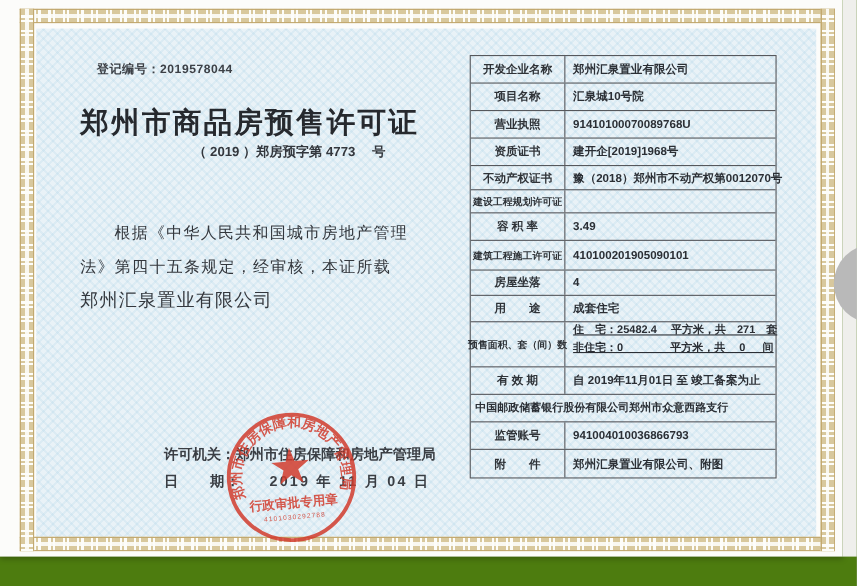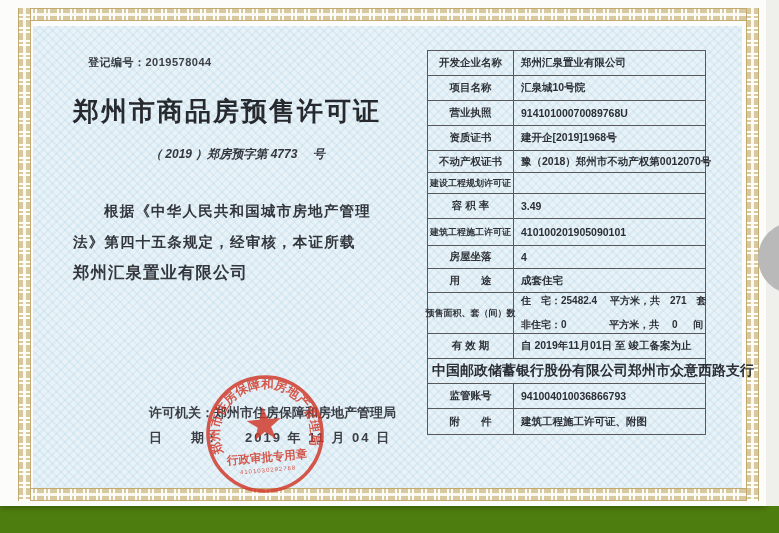--- a/index.html
+++ b/index.html
@@ -30,23 +30,23 @@
     background-color:#e9f2f7;
     background-image:
       repeating-linear-gradient(45deg, rgba(150,200,225,.16) 0 2px, transparent 2px 6px),
       repeating-linear-gradient(-45deg, rgba(150,200,225,.16) 0 2px, transparent 2px 6px); }
 
   
   .reg{ position:absolute; left:88px; top:55px; font-size:11px; font-weight:bold;
         color:#3c4046; letter-spacing:.5px; white-space:nowrap; }
   .title{ position:absolute; left:66px; top:94px; width:322px; text-align:center;
           font-size:26px; font-weight:bold; color:#26292e; letter-spacing:2px; white-space:nowrap; }
-  .permitno{ position:absolute; left:150px; top:146px; width:226px; 
-             font-size:12px; font-weight:bold; color:#33373d; white-space:nowrap;font-style:italic; }
-  .bodyline{ position:absolute; left:73px; font-size:14.5px; font-weight:bold;
+  .permitno{ position:absolute; left:150px; top:130px; width:226px; text-align:center;
+             font-size:12px; font-weight:bold; color:#33373d; white-space:nowrap; }
+  .bodyline{ position:absolute; left:73px; font-size:14.5px; font-weight:normal;
              color:#33373d; letter-spacing:1.2px; white-space:nowrap; }
   .bl1{ top:202px; padding-left:31px; }
   .bl2{ top:233px; }
   .company{ top:262px; font-size:16.5px; letter-spacing:1px; }
   .bl3{ top:297px; }
   .issuer{ position:absolute; left:149px; top:404px; font-size:13px; font-weight:bold;
            color:#3a3e44; white-space:nowrap; }
   .dateline{ position:absolute; left:149px; top:429px; font-size:13px; font-weight:bold;
              color:#3a3e44; letter-spacing:1px; white-space:nowrap; }
   .dateline .dval{ margin-left:26px; letter-spacing:2px; }
@@ -55,23 +55,23 @@
   .infotable{ position:absolute; left:427px; top:50px; width:279px;
               border:1px solid #56585c; display:flex; flex-direction:column; }
   .trow{ display:flex; border-bottom:1px solid #56585c; }
   .trow:last-child{ border-bottom:none; }
   .tlabel{ width:86px; flex:0 0 86px; border-right:1px solid #56585c;
            display:flex; align-items:center; justify-content:center; text-align:center;
            font-size:10.5px; font-weight:bold; color:#2f3338; white-space:nowrap; }
   .tlabel.sm{ font-size:9px; }
   .tval{ flex:1; display:flex; align-items:center; padding-left:7px;
          font-size:10.5px; font-weight:bold; color:#2b2f35; white-space:nowrap; }
-  .tval.sm{ font-size:14px; padding-left:4px;font-family:Liberation Serif, serif; }
-  .tval.two{ flex-direction:column; align-items:flex-start; justify-content:space-between;
-             font-size:10px; line-height:1.6; }
+  .tval.sm{ font-size:10px; padding-left:4px;font-family:Liberation Serif, serif; }
+  .tval.two{ flex-direction:column; align-items:flex-start; justify-content:flex-start;
+             font-size:10px; line-height:1.6;text-decoration:underline; }
 
   
   .seal{ position:absolute; left:203px; top:372px; opacity:.84; transform:rotate(-5deg); }
 
   
   .graycircle{ position:absolute; left:758px; top:222px; width:72px; height:72px;
                border-radius:50%; background:#b9b9b9; border:none; }
 </style>
 </head>
 <body>
@@ -165,21 +165,21 @@
       </div>
       <div class="trow" style="height:25px">
         <div class="tval sm">中国邮政储蓄银行股份有限公司郑州市众意西路支行</div>
       </div>
       <div class="trow" style="height:25px">
         <div class="tlabel">监管账号</div>
         <div class="tval">941004010036866793</div>
       </div>
       <div class="trow" style="height:25px">
         <div class="tlabel">附　　件</div>
-        <div class="tval">建筑工程施工许可证、附图</div>
+        <div class="tval">郑州汇泉置业有限公司、附图</div>
       </div>
     </div>
 
   </div>
 
   <div class="right-strip"></div>
   <div class="graycircle"></div>
 </div>
 
 </body></html>

